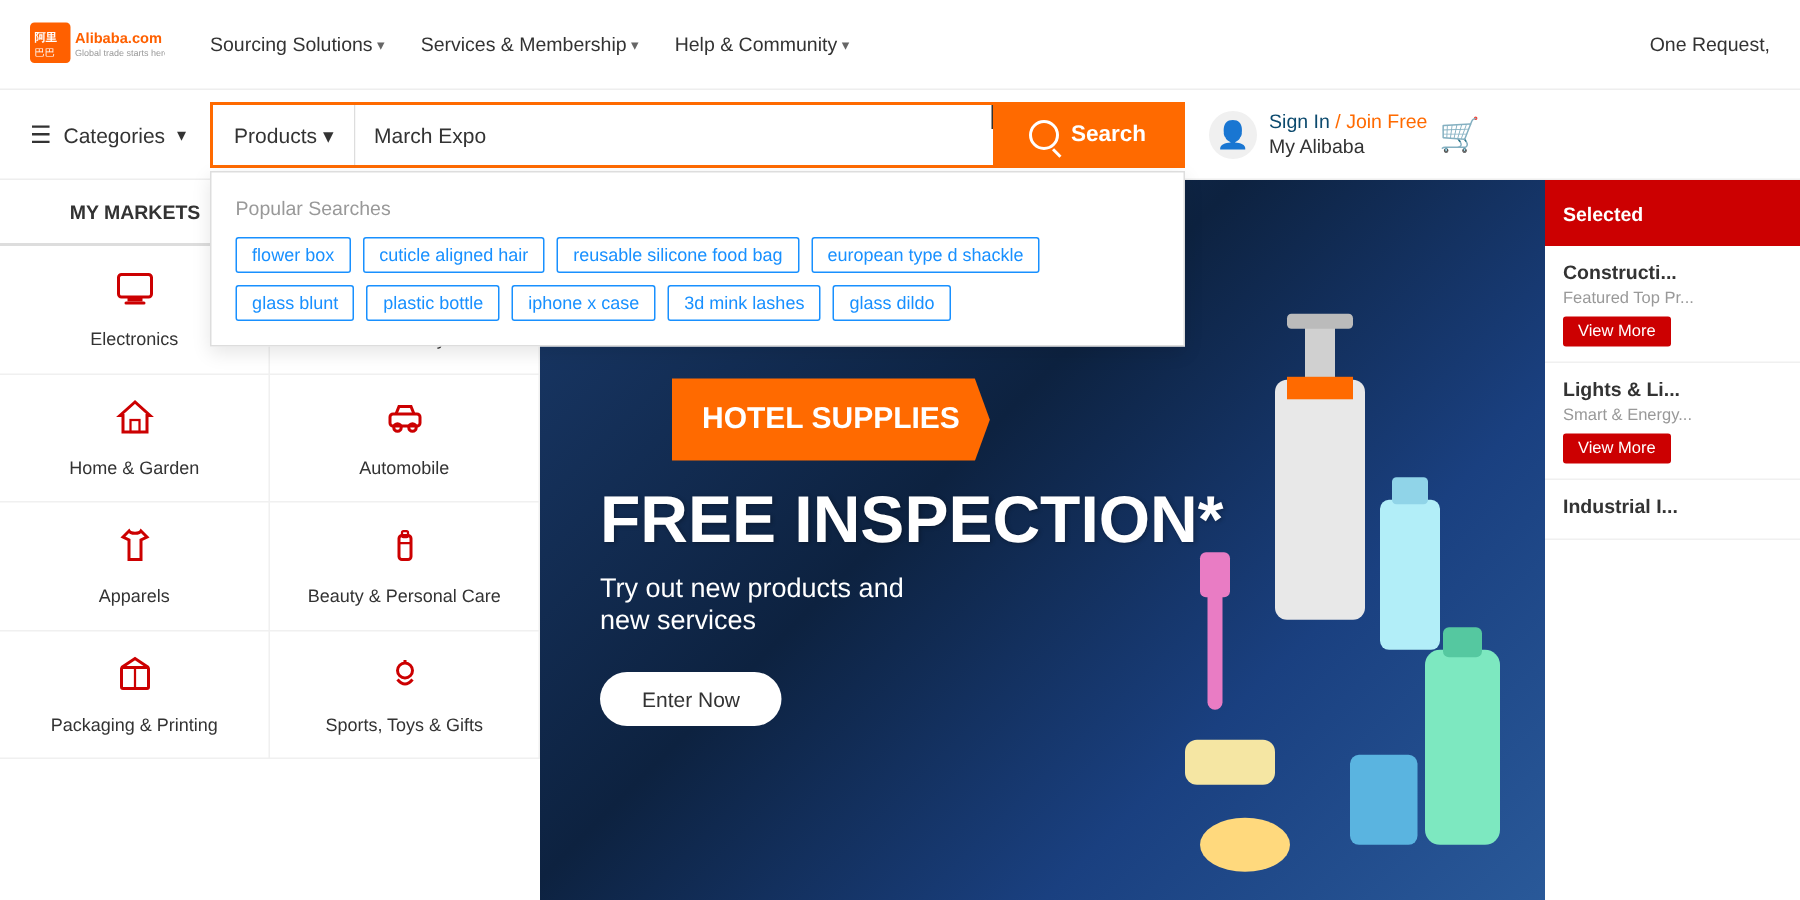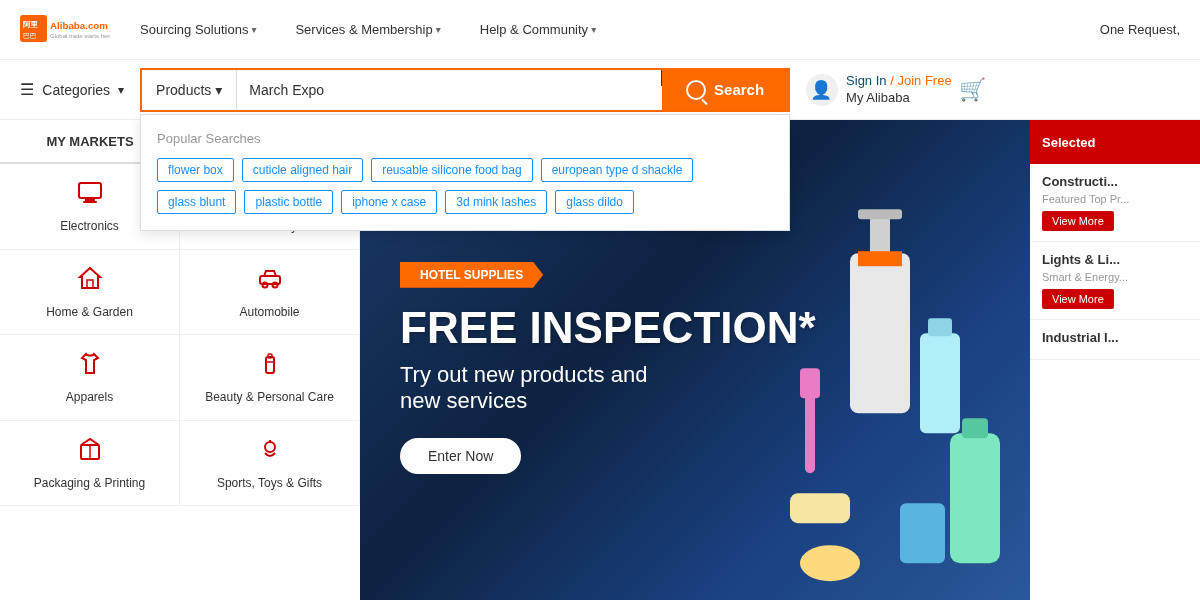--- a/index.html
+++ b/index.html
@@ -18,21 +18,21 @@
       display: flex;
       align-items: center;
       margin-right: 30px;
     }
     .logo-icon {
       width: 90px;
       height: 36px;
     }
     .top-nav-links {
       display: flex;
-      gap: 39px;
+      gap: 24px;
       flex: 1;
     }
     .top-nav-link {
       font-size: 13px;
       color: #333;
       cursor: pointer;
       display: flex;
       align-items: center;
       gap: 3px;
     }
@@ -260,38 +260,39 @@
       background: linear-gradient(135deg, #1a3a6b 0%, #0d2240 40%, #1a4080 70%, #2a5a9a 100%);
       position: relative;
       display: flex;
       flex-direction: column;
       justify-content: center;
       padding: 40px;
     }
     .hotel-tag {
       background: #ff6a00;
       color: #fff;
-      font-size: 12px;
+      font-size: 20px;
       font-weight: bold;
-      padding: 6px 20px;
+      padding: 16px 20px;
       display: inline-block;
       clip-path: polygon(0 0, calc(100% - 10px) 0, 100% 50%, calc(100% - 10px) 100%, 0 100%);
       margin-bottom: 16px;
       width: fit-content;
+      margin-left: 48px;
     }
     .hotel-title {
       font-size: 44px;
       font-weight: 900;
       color: #fff;
       line-height: 1.1;
       margin-bottom: 10px;
       text-shadow: 1px 1px 3px rgba(0,0,0,0.3);
     }
     .hotel-subtitle {
-      font-size: 22px;
+      font-size: 18px;
       color: #fff;
       margin-bottom: 24px;
     }
     .enter-now-btn {
       background: #fff;
       border: none;
       padding: 10px 28px;
       border-radius: 20px;
       font-size: 14px;
       color: #333;

